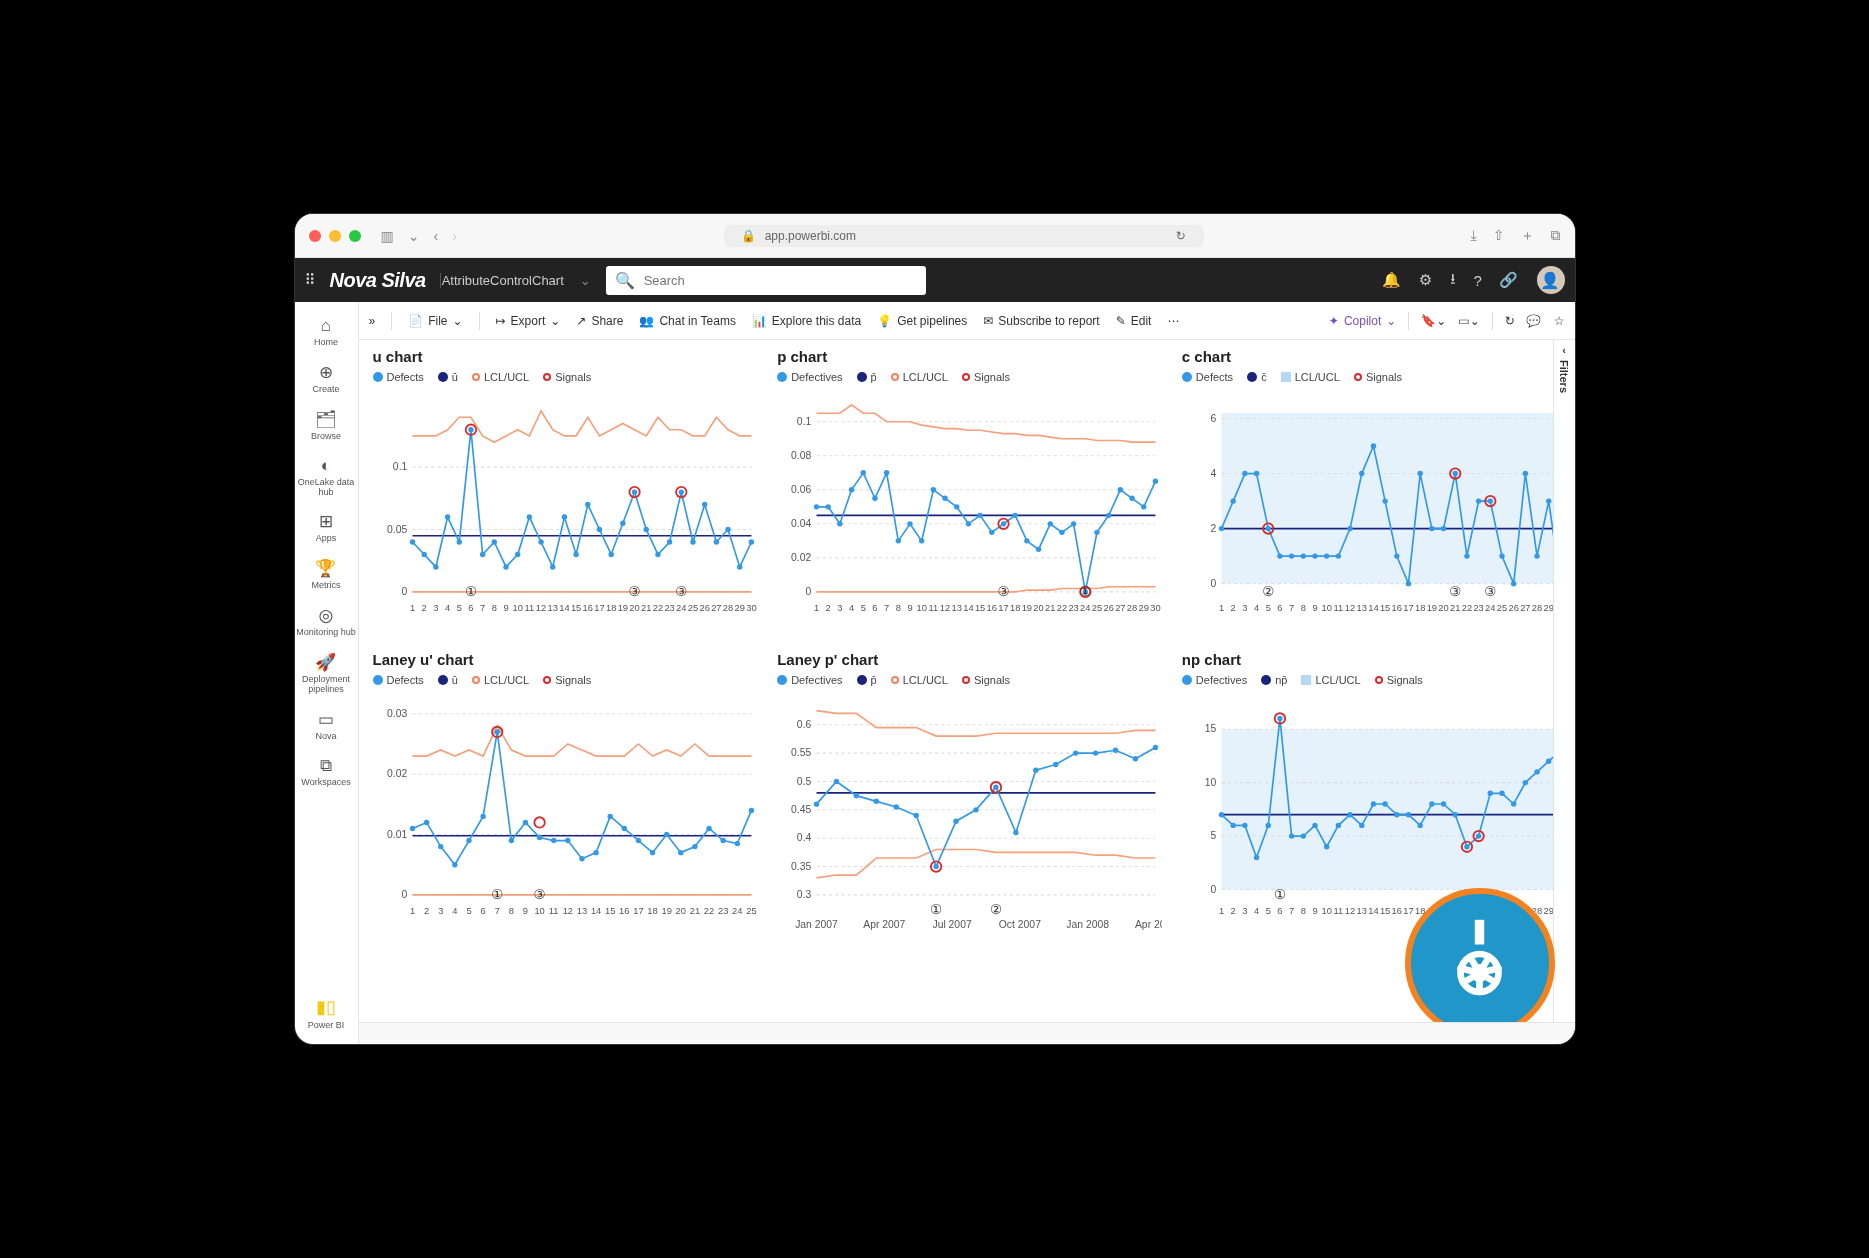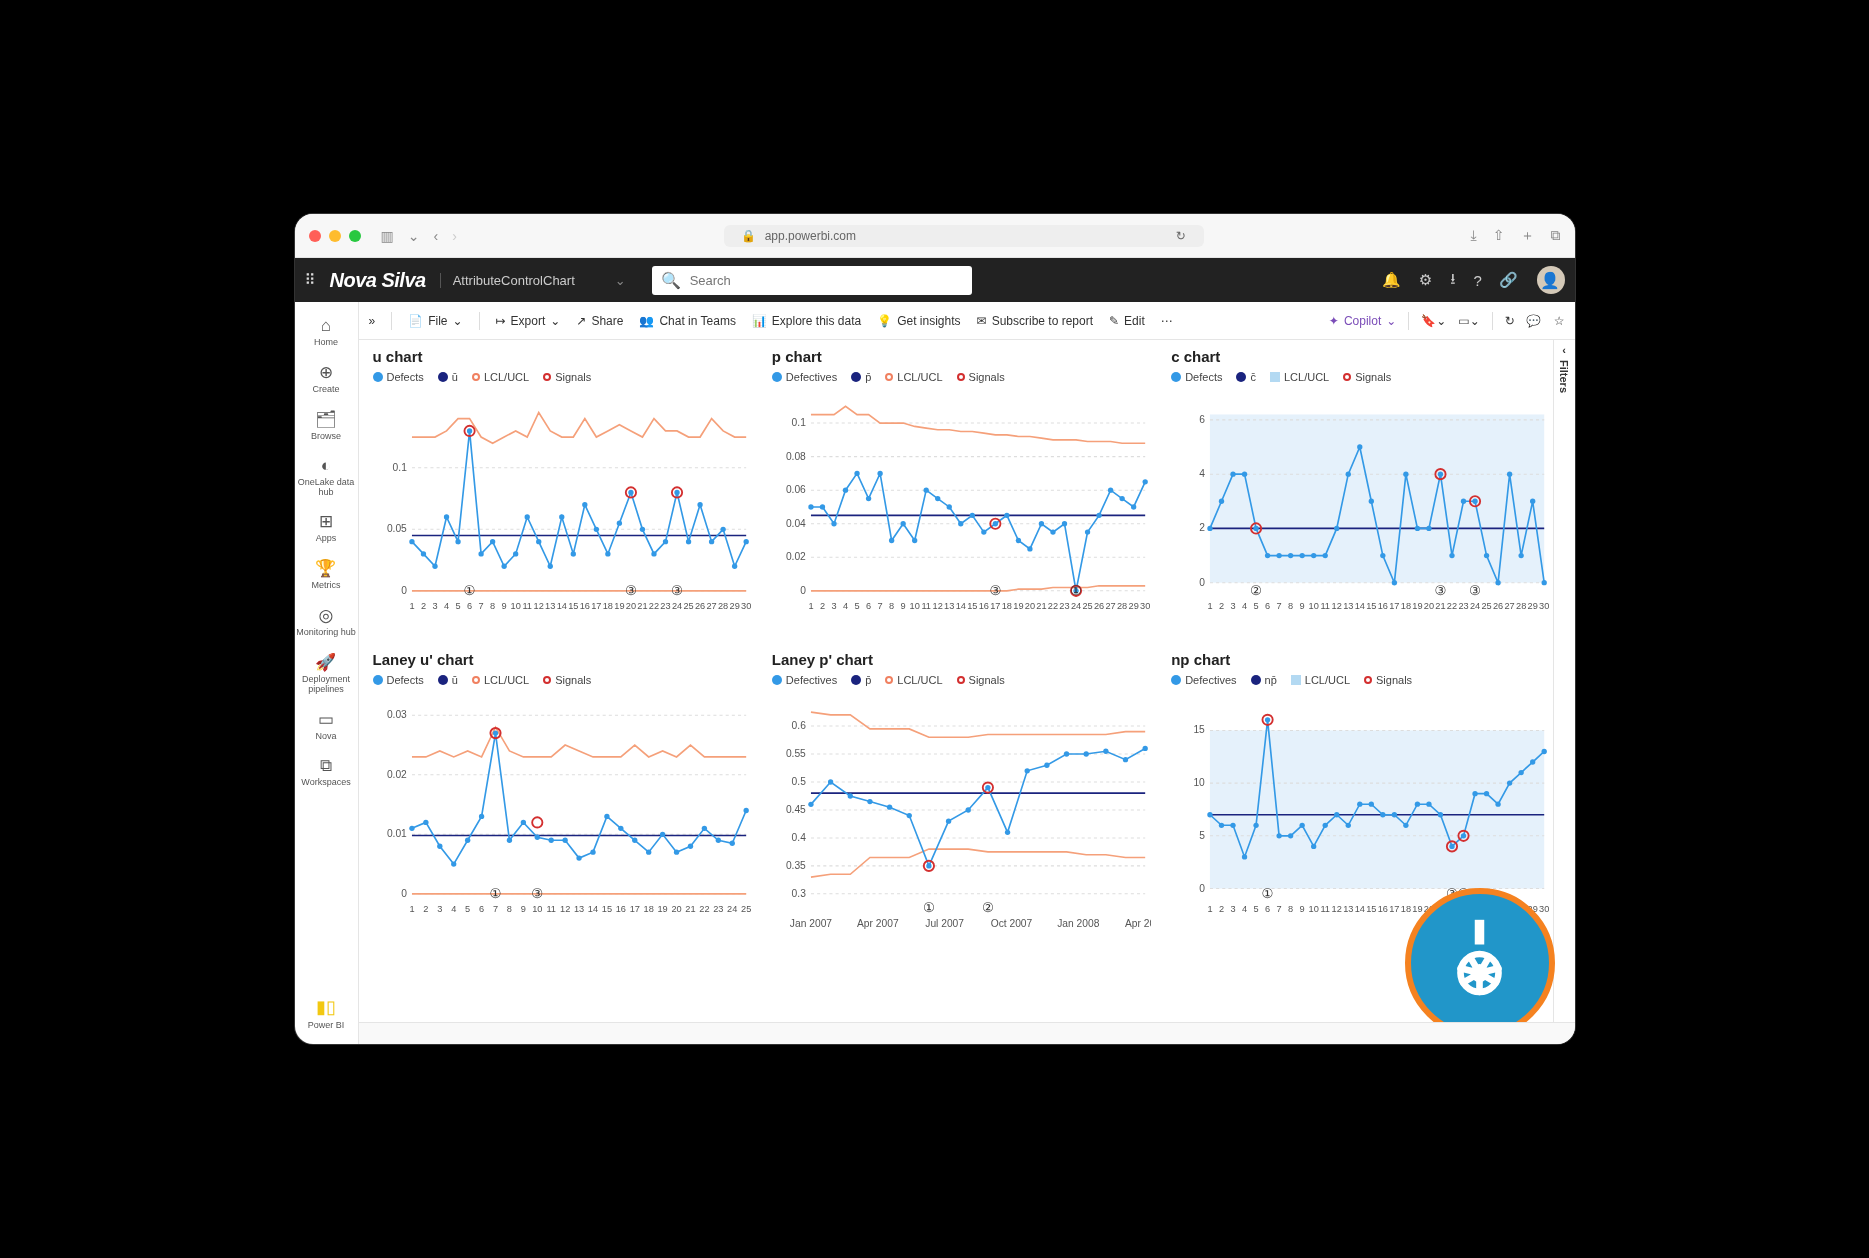--- a/index.html
+++ b/index.html
@@ -10,39 +10,39 @@
 .dot{width:12px;height:12px;border-radius:50%}
 .red{background:#ff5f57}.yellow{background:#febc2e}.green{background:#28c840}
 .chrome-nav{display:flex;gap:14px;margin-left:10px;color:#888}
 .chrome-nav span{font-size:14px}
 .addr{flex:1;display:flex;justify-content:center}
 .addr-box{background:#eee;border-radius:6px;padding:4px 18px;font-size:12px;color:#666;display:flex;align-items:center;gap:8px;min-width:480px;justify-content:center}
 .chrome-right{display:flex;gap:16px;color:#888;font-size:14px}
 .appbar{height:44px;background:#222;color:#fff;display:flex;align-items:center;padding:0 10px;gap:14px}
 .brand{font-weight:700;font-size:20px;font-style:italic;letter-spacing:-.5px}
 .waffle{color:#ddd;font-size:15px}
-.crumb{border-left:1px solid #555;padding:0 12px;font-size:13px;display:flex;align-items:center;gap:40px;color:#ccc}
+.crumb{border-left:1px solid #555;padding:0 1px;font-size:13px;display:flex;align-items:center;gap:16px;color:#ccc}
 .crumb .chev{color:#888}
 .search{background:#fff;border-radius:3px;padding:5px 10px;display:flex;align-items:center;gap:8px;width:320px}
 .search input{border:0;outline:0;font-size:13px;flex:1}
 .appbar-right{margin-left:auto;display:flex;gap:18px;align-items:center;color:#ccc}
 .appbar-right .ic{font-size:15px;cursor:pointer}
 .avatar{width:28px;height:28px;border-radius:50%;background:#d4c9b8;display:flex;align-items:center;justify-content:center;font-size:16px}
 .body{flex:1;display:flex;min-height:0}
 .lnav{width:64px;border-right:1px solid #e5e5e5;display:flex;flex-direction:column;align-items:center;padding-top:8px;gap:2px;font-size:9px;color:#555}
 .lnav .it{display:flex;flex-direction:column;align-items:center;gap:2px;padding:6px 0;cursor:pointer;width:100%}
 .lnav .ic{font-size:17px;color:#555}
 .lnav .pbi{margin-top:auto;margin-bottom:8px}
 .main{flex:1;display:flex;flex-direction:column;min-width:0}
 .toolbar{height:38px;border-bottom:1px solid #e5e5e5;display:flex;align-items:center;padding:0 10px;gap:16px;font-size:12px;color:#333}
 .toolbar .grp{display:flex;align-items:center;gap:5px;cursor:pointer}
 .toolbar .sep{width:1px;height:18px;background:#ddd}
 .toolbar-right{margin-left:auto;display:flex;gap:12px;align-items:center}
 .copilot{color:#7b4db8;display:flex;align-items:center;gap:5px}
-.canvas{flex:1;padding:8px 24px 8px 14px;position:relative;overflow:hidden}
+.canvas{flex:1;padding:8px 8px 8px 14px;position:relative;overflow:hidden}
 .grid6{display:grid;grid-template-columns:repeat(3,1fr);grid-template-rows:repeat(2,1fr);gap:6px 20px;height:600px}
 .chart{display:flex;flex-direction:column}
 .chart h4{font-size:15px;font-weight:600;margin-bottom:6px;color:#222}
 .legend{display:flex;gap:14px;font-size:11px;color:#444;margin-bottom:4px}
 .legend span{display:flex;align-items:center;gap:4px}
 .lg{width:10px;height:10px;border-radius:50%}
 .lg.fill{background:#3399e6}
 .lg.fillnavy{background:#1a237e}
 .lg.open{border:2px solid #f08060;width:8px;height:8px;background:#fff}
 .lg.openred{border:2px solid #d32f2f;width:8px;height:8px;background:#fff}
@@ -157,21 +157,21 @@
     <div class="main">
       <div class="toolbar">
         <span class="grp">»</span>
         <span class="sep"></span>
         <span class="grp">📄 <span>File</span> ⌄</span>
         <span class="sep"></span>
         <span class="grp">↦ <span>Export</span> ⌄</span>
         <span class="grp">↗ <span>Share</span></span>
         <span class="grp">👥 <span>Chat in Teams</span></span>
         <span class="grp">📊 <span>Explore this data</span></span>
-        <span class="grp">💡 <span>Get insights</span></span>
+        <span class="grp">💡 <span>Get pipelines</span></span>
         <span class="grp">✉ <span>Subscribe to report</span></span>
         <span class="grp">✎ <span>Edit</span></span>
         <span class="grp">⋯</span>
         <div class="toolbar-right">
           <span class="copilot grp">✦ <span>Copilot</span> ⌄</span>
           <span class="sep"></span>
           <span class="grp">🔖⌄</span>
           <span class="grp">▭⌄</span>
           <span class="sep"></span>
           <span class="grp">↻</span>

